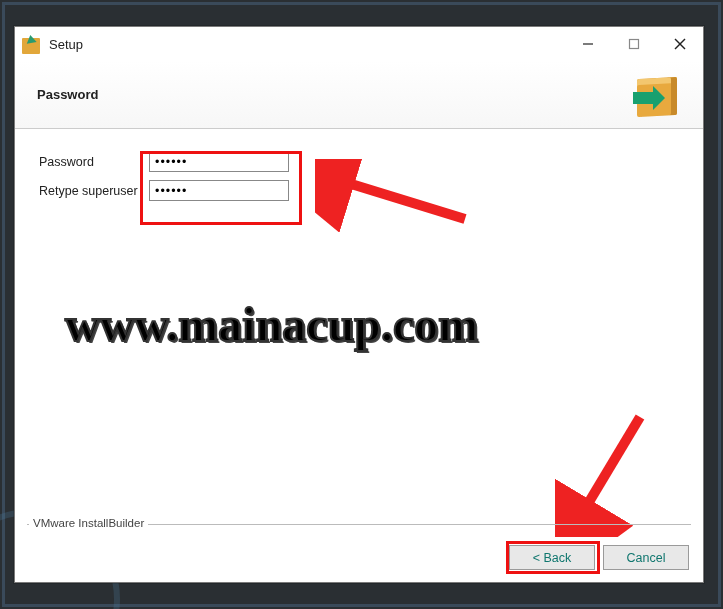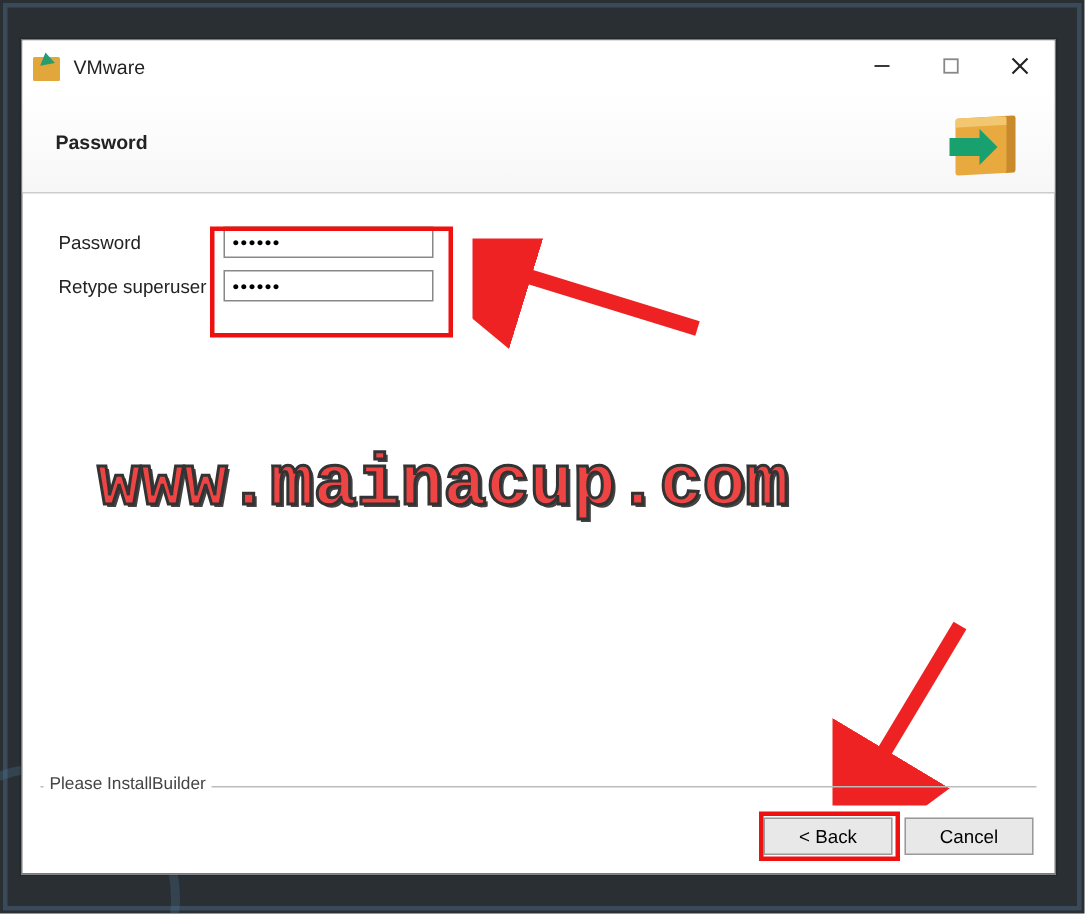--- a/index.html
+++ b/index.html
@@ -139,24 +139,24 @@
       pointer-events: none;
     }
     .highlight-box2 {
       position: absolute;
       border: 3px solid #e11;
       pointer-events: none;
     }
     .watermark {
       position: absolute;
       top: 270px; left: 50px;
-      font-family: Liberation Mono, monospace;
+      font-family: Liberation Serif, serif;
       font-size: 48px;
       font-weight: bold;
-      color: #ef4444;
+      color: #000000;
       -webkit-text-stroke: 2px #333;
       text-shadow: 2px 2px 0 #444;
       letter-spacing: 0px;
       pointer-events: none;
       white-space: nowrap;
     }
 
     .footer-group {
       position: absolute;
       left: 12px; right: 12px; bottom: 50px;
@@ -176,21 +176,21 @@
       right: 14px; bottom: 12px;
       display: flex;
       gap: 8px;
     }
     .btn {
       min-width: 86px;
       height: 25px;
       background: #e8e8e8;
       border: 1px solid #9a9a9a;
       font-size: 12.5px;
-      color: #000000;
+      color: #0f766e;
       display: flex;
       align-items: center;
       justify-content: center;
       cursor: pointer;
     }
     .btn-group-bn { display: flex; gap: 0; }
     .btn-group-bn .btn { border-radius: 0; }
     .btn-cancel { margin-left: 0; }
 
     .arrow-annot {
@@ -213,21 +213,21 @@
 <div class="outer-border"></div>
 <div class="bg-deco"></div>
 
 <div class="window">
 
   <div class="titlebar">
     <div class="title-icon">
       <div class="box"></div>
         <div class="arrow"></div>
     </div>
-    <div class="title-text">VMware</div>
+    <div class="title-text">Setup</div>
     <div class="win-controls">
       <div class="win-btn">
         <svg width="12" height="12">
             <line x1="1" y1="6" x2="11" y2="6" stroke="#222" stroke-width="1.2"></line>
           </svg>
       </div>
       <div class="win-btn">
         <svg width="12" height="12">
             <rect x="1.5" y="1.5" width="9" height="9" fill="none" stroke="#888" stroke-width="1.2"></rect>
           </svg>
@@ -277,21 +277,21 @@
   <svg class="arrow-annot" style="left:540px; top:380px;" width="120" height="130">
     <defs>
         <marker id="ah2" markerWidth="12" markerHeight="12" refX="2" refY="5" orient="auto">
           <path d="M0,0 L0,10 L12,5 z" fill="#e22"></path>
         </marker>
       </defs>
     <line x1="85" y1="10" x2="25" y2="110" stroke="#e22" stroke-width="10" marker-end="url(#ah2)"></line>
   </svg>
 
   <div class="footer-group">
-    <div class="footer-group-label">Please InstallBuilder</div>
+    <div class="footer-group-label">VMware InstallBuilder</div>
   </div>
 
   <div class="button-row">
     <div class="btn-group-bn">
       <div class="btn">&lt; Back</div>
     </div>
     <div class="btn btn-cancel">Cancel</div>
   </div>
 
   <div class="highlight-box2" style="left:491px; bottom:8px; width:94px; height:33px;"></div>

